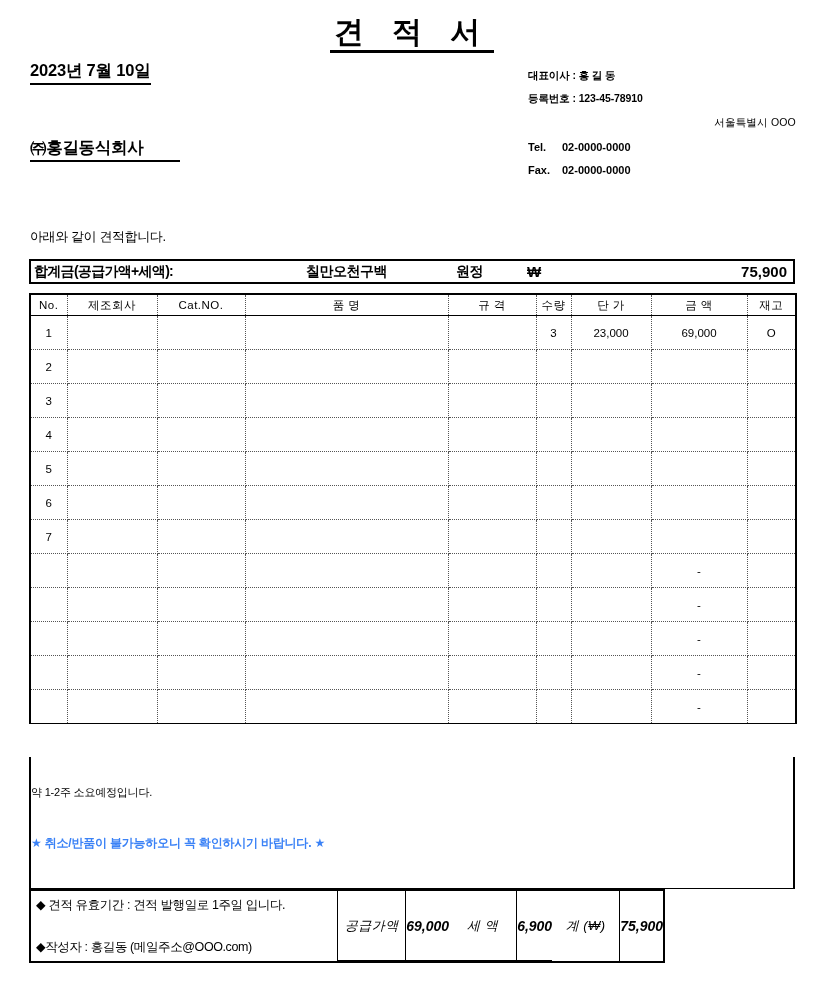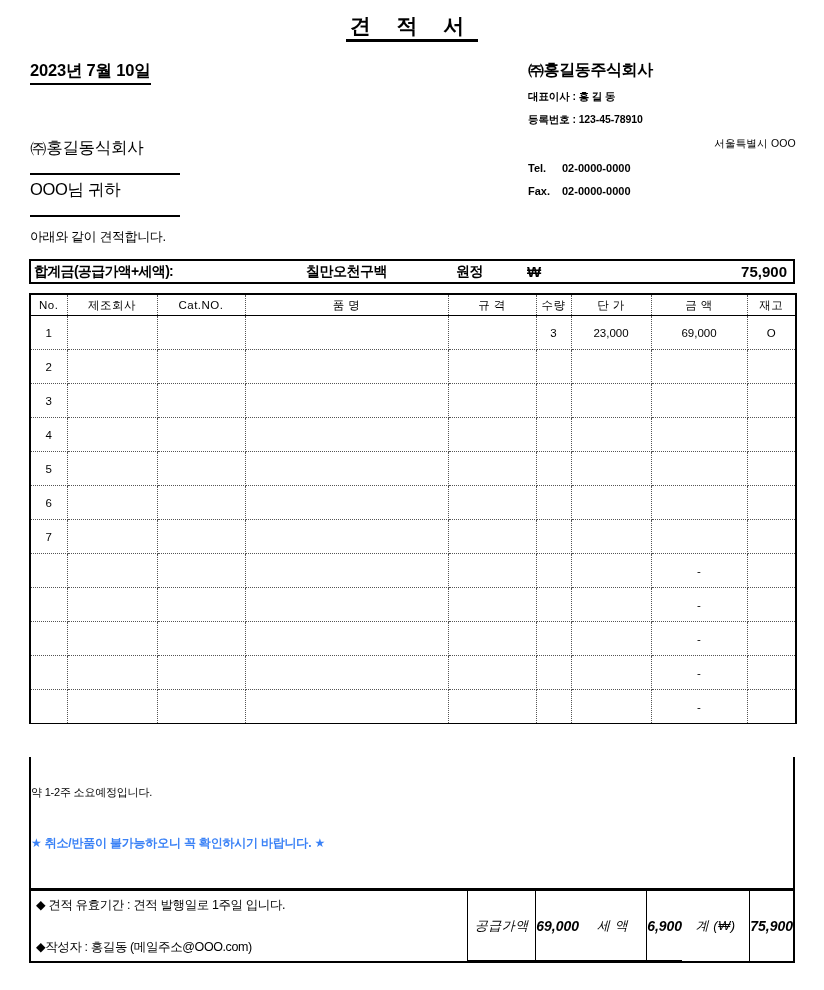--- a/index.html
+++ b/index.html
@@ -12,21 +12,21 @@
     height: 990px;
     font-family: "Liberation Sans", "DejaVu Sans", sans-serif;
     color: #000000;
     position: relative;
     overflow: hidden;
   }
 
   
   .doc-title {
     text-align: center;
-    font-size: 21px;
+    font-size: 30px;
     font-weight: bold;
     letter-spacing: 10px;
     padding-top: 12px;
     height: 40px;
     box-sizing: border-box;
   }
   .doc-title span {
     border-bottom: 3px solid #000;
     padding: 0 4px 2px 4px;
   }
@@ -48,25 +48,25 @@
     border-bottom: 2.5px solid #000;
     display: inline-block;
     padding-bottom: 1px;
     letter-spacing: -0.2px;
   }
   .hdr-client {
     margin-top: 52px;
   }
   .hdr-client-line {
     font-size: 16.5px;
-    font-weight: normal;
+    font-weight: bold;
     border-bottom: 2.5px solid #000;
     display: block;
     width: 150px;
-    padding-bottom: 14px;
+    padding-bottom: 1px;
     letter-spacing: -0.3px;
   }
   .hdr-client-line.second {
     margin-top: 4px;
   }
 
   .header-right {
     position: absolute;
     left: 528px;
     top: 0;
@@ -184,21 +184,21 @@
     font-size: 12px;
     font-weight: bold;
     letter-spacing: -0.2px;
   }
 
   
   .footer {
     position: absolute;
     left: 29px;
     top: 889px;
-    width: 766px;
+    width: 636px;
     height: 74px;
     border: 2.5px solid #000;
     box-sizing: border-box;
     display: flex;
   }
   .footer-left {
     position: relative;
     width: 529px;
     border-right: 1.5px solid #000;
     box-sizing: border-box;
@@ -249,26 +249,24 @@
 <div class="doc-title">
   <span>견 적 서</span>
 </div>
 
 <div class="header">
 
   <div class="header-left">
     <div class="hdr-date">2023년 7월 10일</div>
     <div class="hdr-client">
       <span class="hdr-client-line">㈜홍길동식회사</span>
-      <span class="hdr-client-line second">OOO님 귀하</span>
     </div>
   </div>
 
   <div class="header-right">
-    <div class="co-name">㈜홍길동주식회사</div>
     <div class="co-line">대표이사 : 홍 길 동</div>
     <div class="co-line">등록번호 : 123-45-78910</div>
     <div class="co-addr">서울특별시 OOO</div>
     <div class="co-tel">
       <span class="lbl">Tel.</span><span>02-0000-0000</span>
     </div>
     <div class="co-tel">
       <span class="lbl">Fax.</span><span>02-0000-0000</span>
     </div>
   </div>

